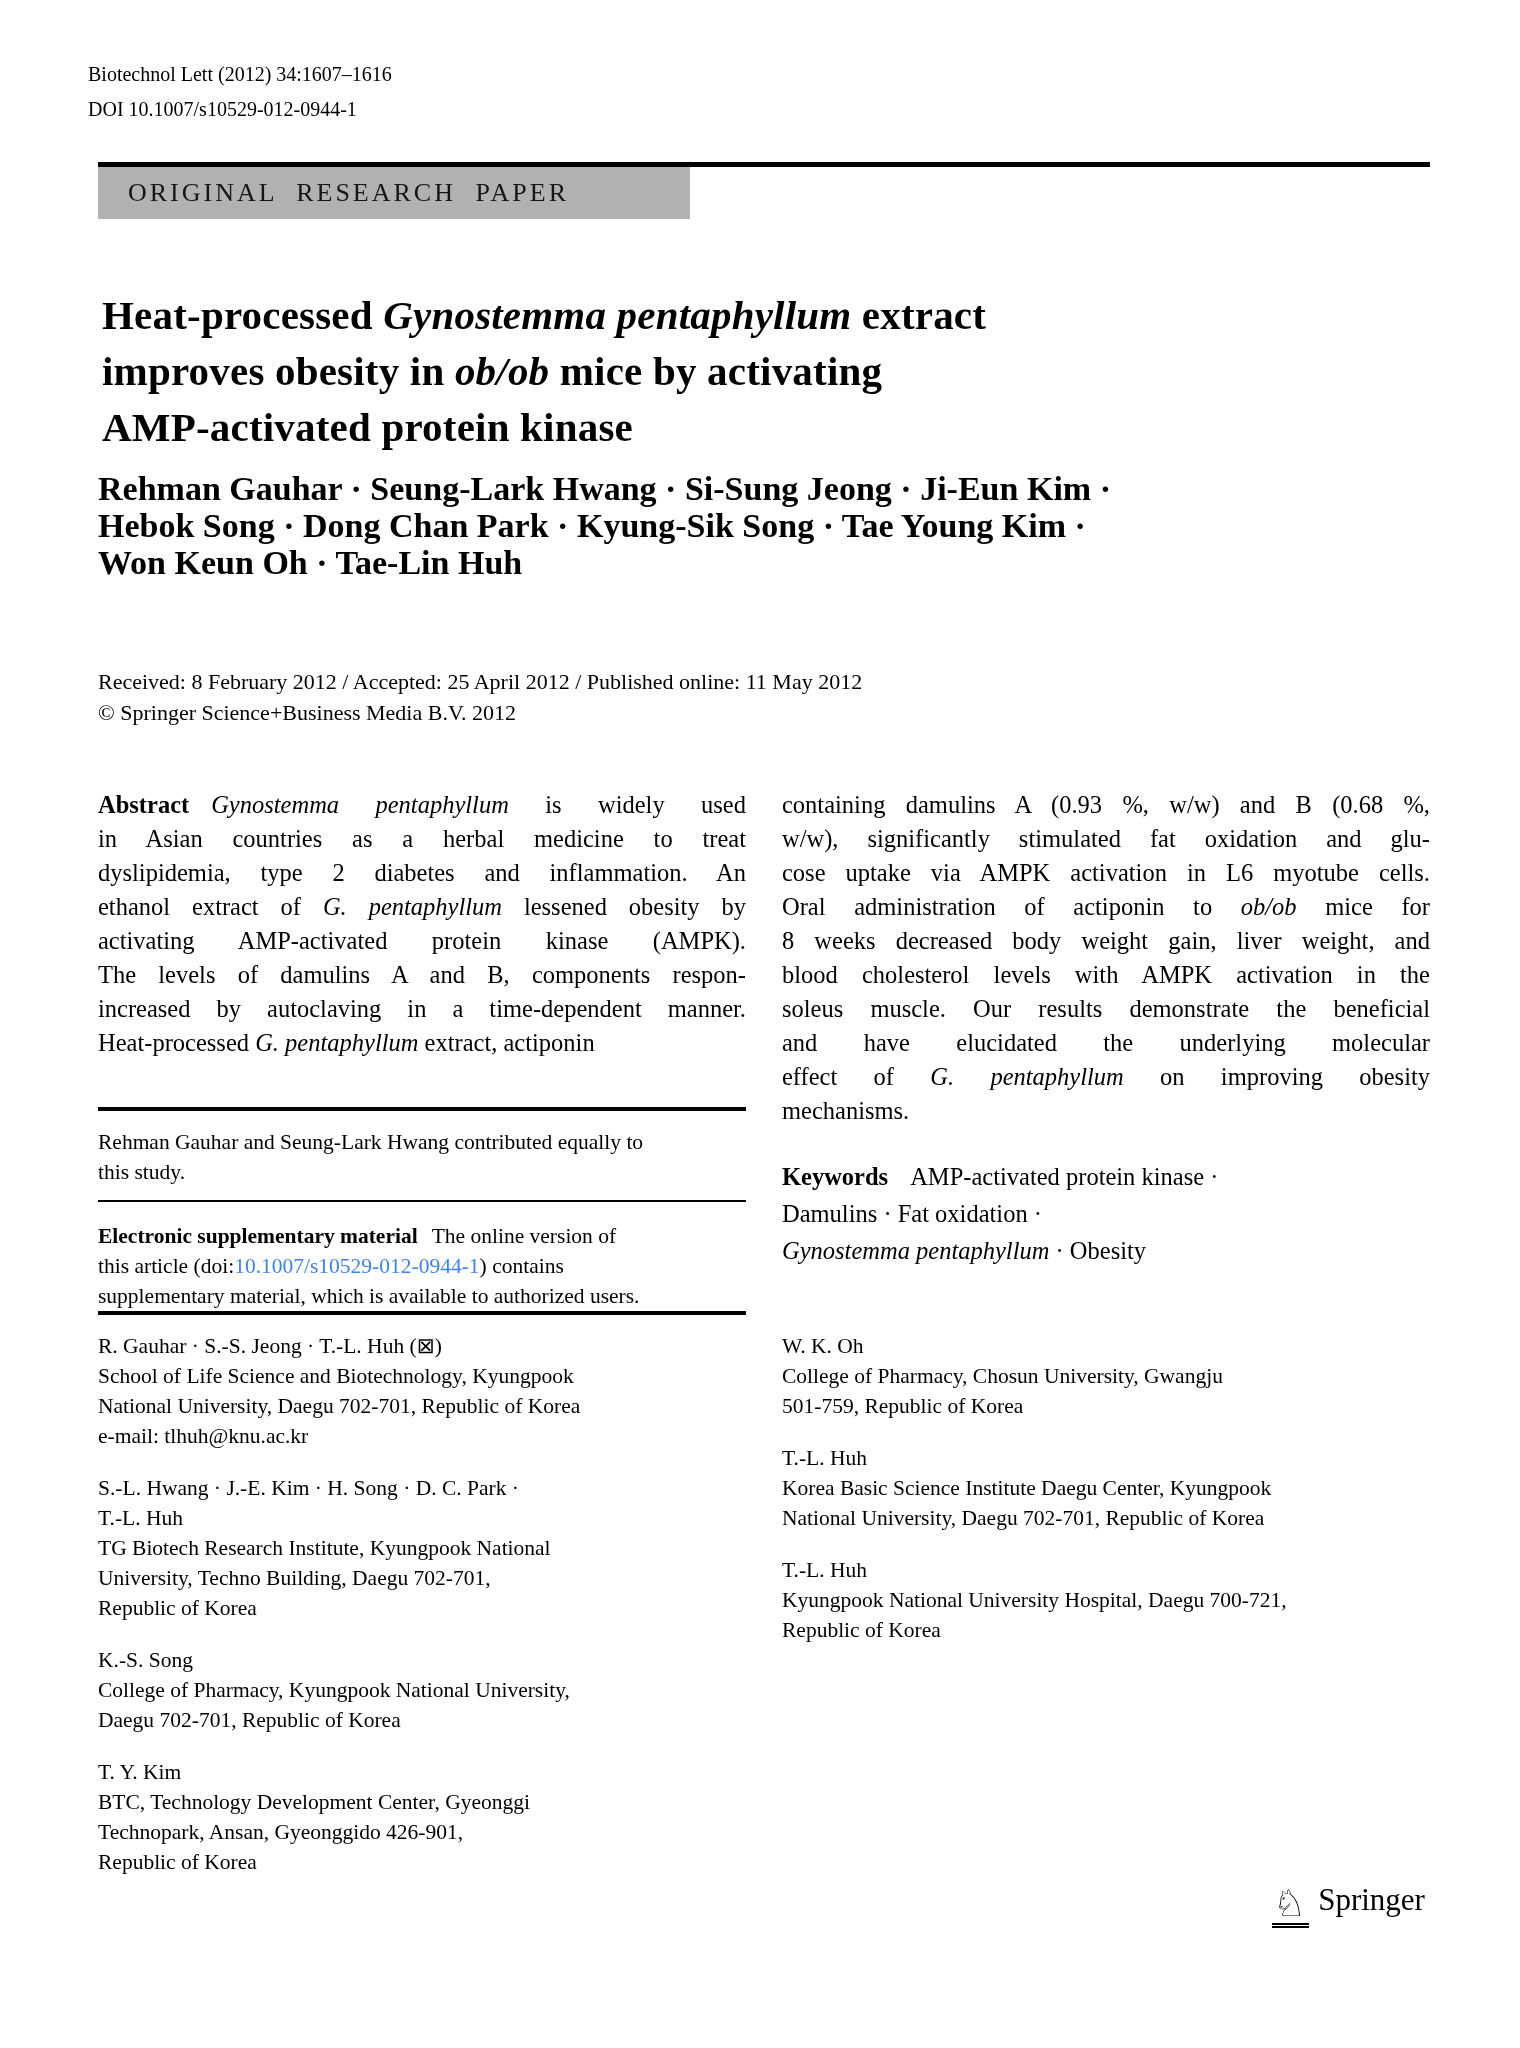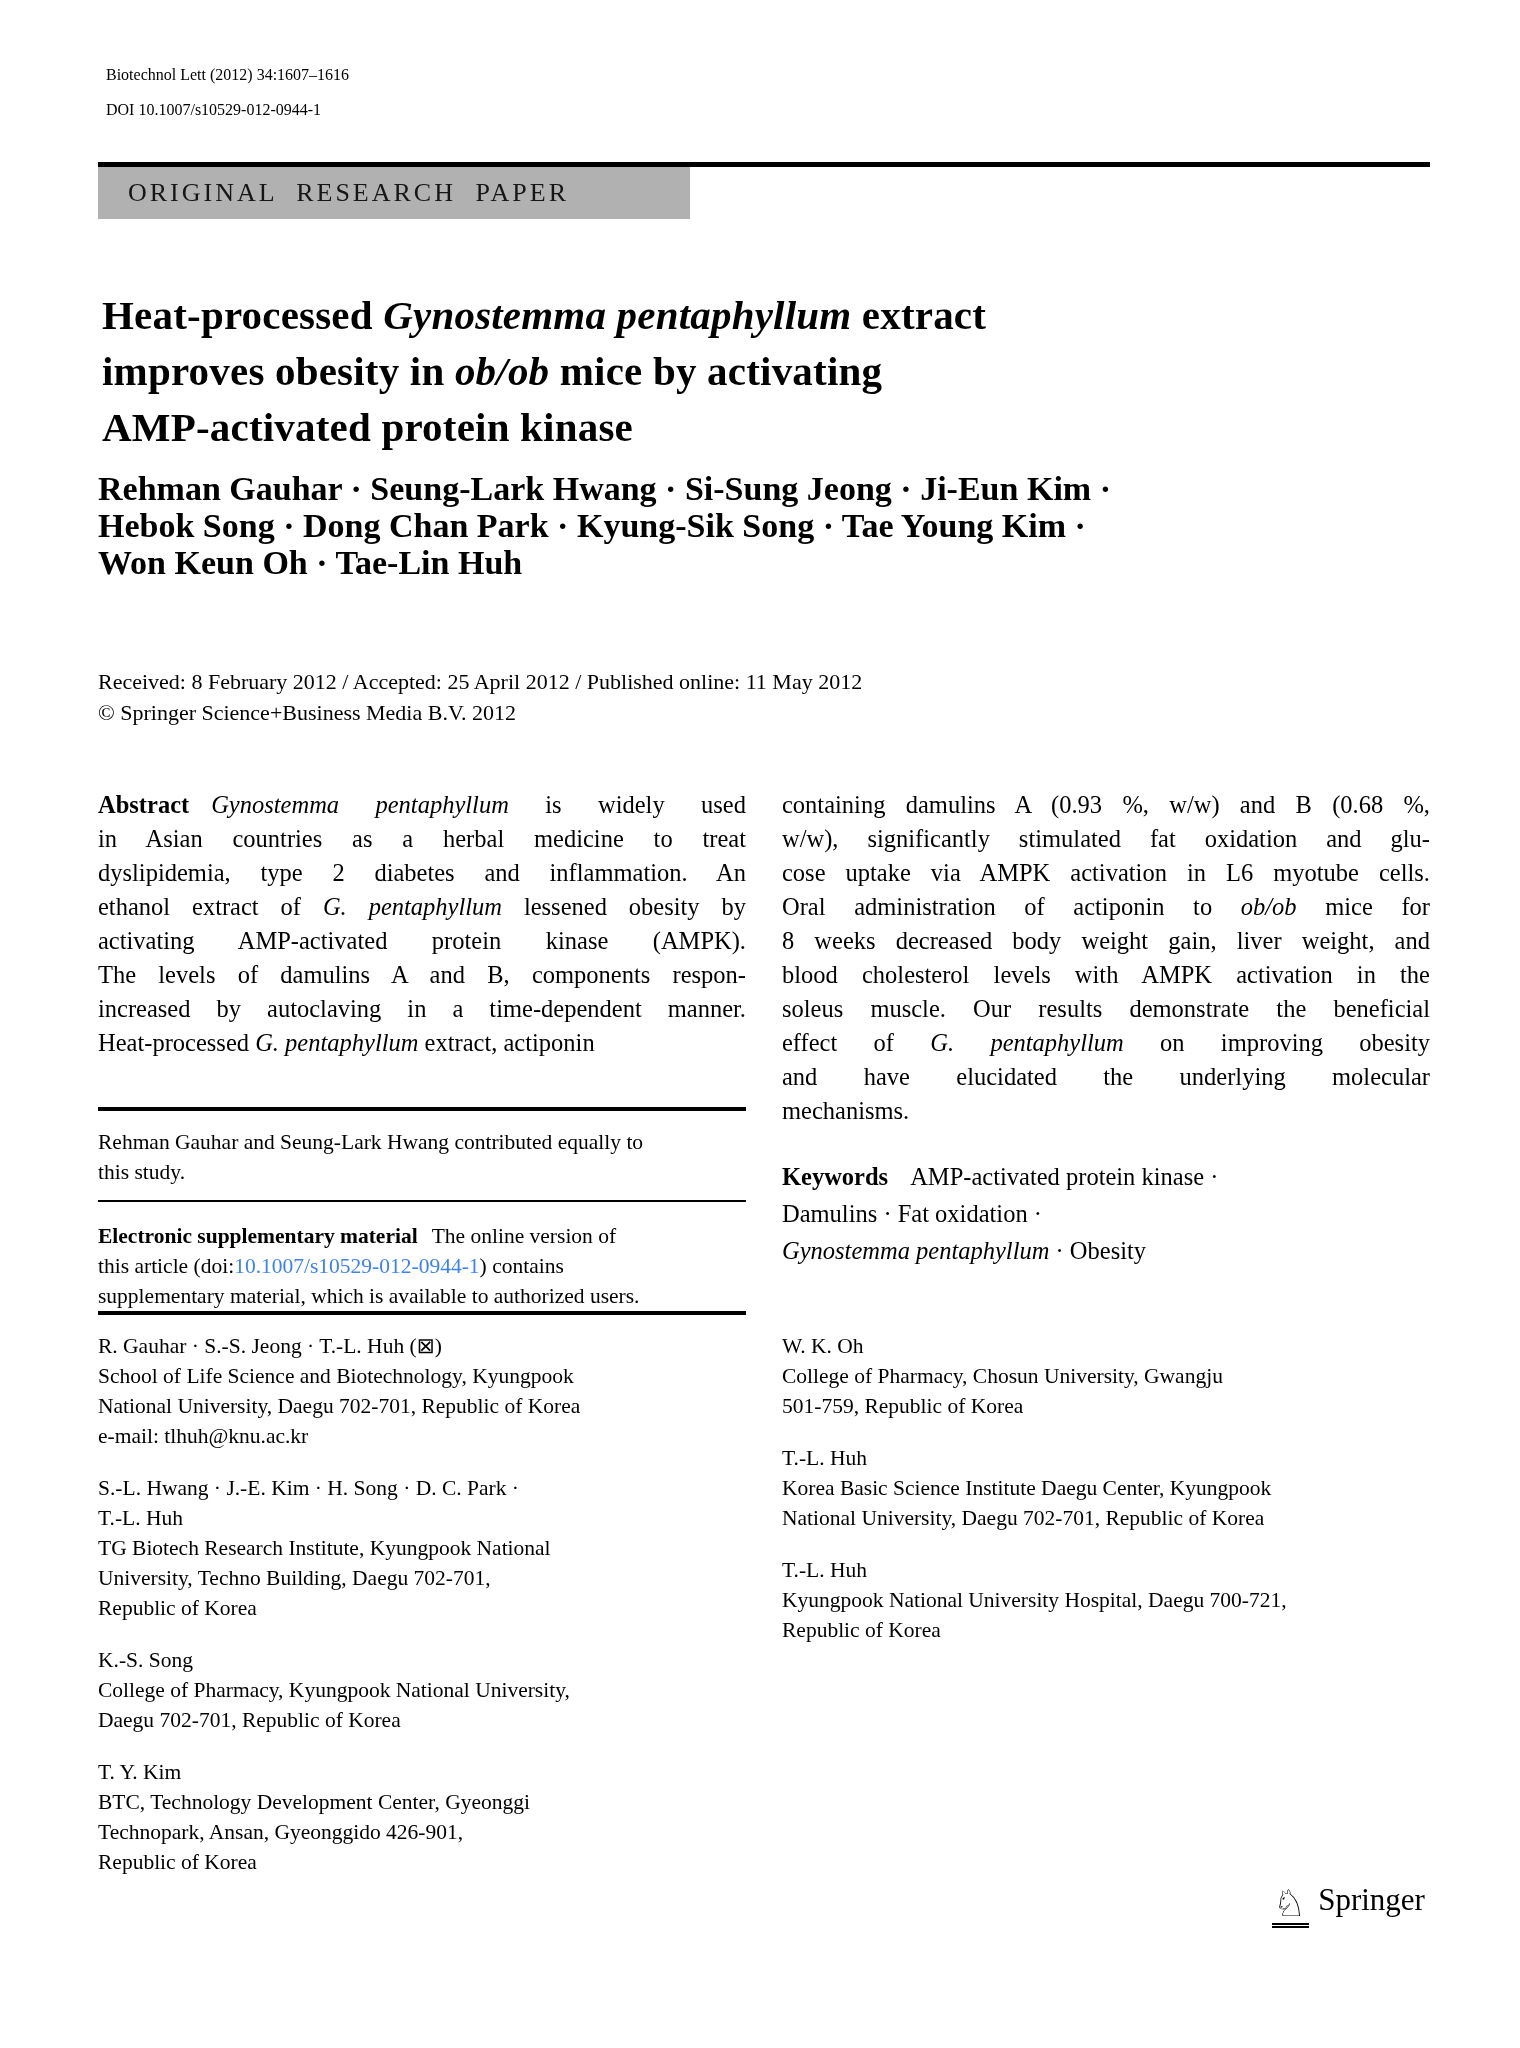--- a/index.html
+++ b/index.html
@@ -2,21 +2,21 @@
 <html><head>
 <meta charset="utf-8">
 <style>
   html, body { margin:0; padding:0; background:#ffffff; }
   .page {
     position:relative; width:1520px; height:2048px; background:#ffffff;
     font-family:"Liberation Serif", serif; color:#000; overflow:hidden;
   }
   .i { font-style:italic; }
 
-  .hdr { position:absolute; left:106px; top:57px; font-size:16px; line-height:35px; }
+  .hdr { position:absolute; left:88px; top:57px; font-size:20px; line-height:35px; }
 
   .top-rule { position:absolute; left:98px; top:162px; width:1332px; height:5px; background:#000; }
 
   .banner { position:absolute; left:98px; top:167px; width:592px; height:52px; background:#b1b1b1; }
   .banner span {
     display:block; padding:11px 0 0 30px; font-size:26px; letter-spacing:3px;
     word-spacing:10px; color:#161616;
   }
 
   .title { position:absolute; left:98px; top:283px; margin:4px; font-size:41px; font-weight:bold; line-height:56px; letter-spacing:0.2px; }
@@ -102,22 +102,22 @@
   </div>
 
   <div class="col" id="abs-right">
     <div class="jline"><span>containing damulins A (0.93 %, w/w) and B (0.68 %,</span></div>
     <div class="jline"><span>w/w), significantly stimulated fat oxidation and glu-</span></div>
     <div class="jline"><span>cose uptake via AMPK activation in L6 myotube cells.</span></div>
     <div class="jline"><span>Oral administration of actiponin to </span><span class="i">ob/ob</span><span> mice for</span></div>
     <div class="jline"><span>8 weeks decreased body weight gain, liver weight, and</span></div>
     <div class="jline"><span>blood cholesterol levels with AMPK activation in the</span></div>
     <div class="jline"><span>soleus muscle. Our results demonstrate the beneficial</span></div>
+    <div class="jline"><span>and have elucidated the underlying molecular</span></div>
     <div class="jline"><span>effect of </span><span class="i">G. pentaphyllum</span><span> on improving obesity</span></div>
-    <div class="jline"><span>and have elucidated the underlying molecular</span></div>
     <div class="jline last"><span>mechanisms.</span></div>
   </div>
 
   <div id="keywords">
     <div><span class="lead-label">Keywords</span><span>AMP-activated protein kinase ·</span></div>
     <div><span>Damulins · Fat oxidation ·</span></div>
     <div><span class="i">Gynostemma pentaphyllum</span><span> · Obesity</span></div>
   </div>
 
   <div class="fnrule" id="fnr1"></div>

